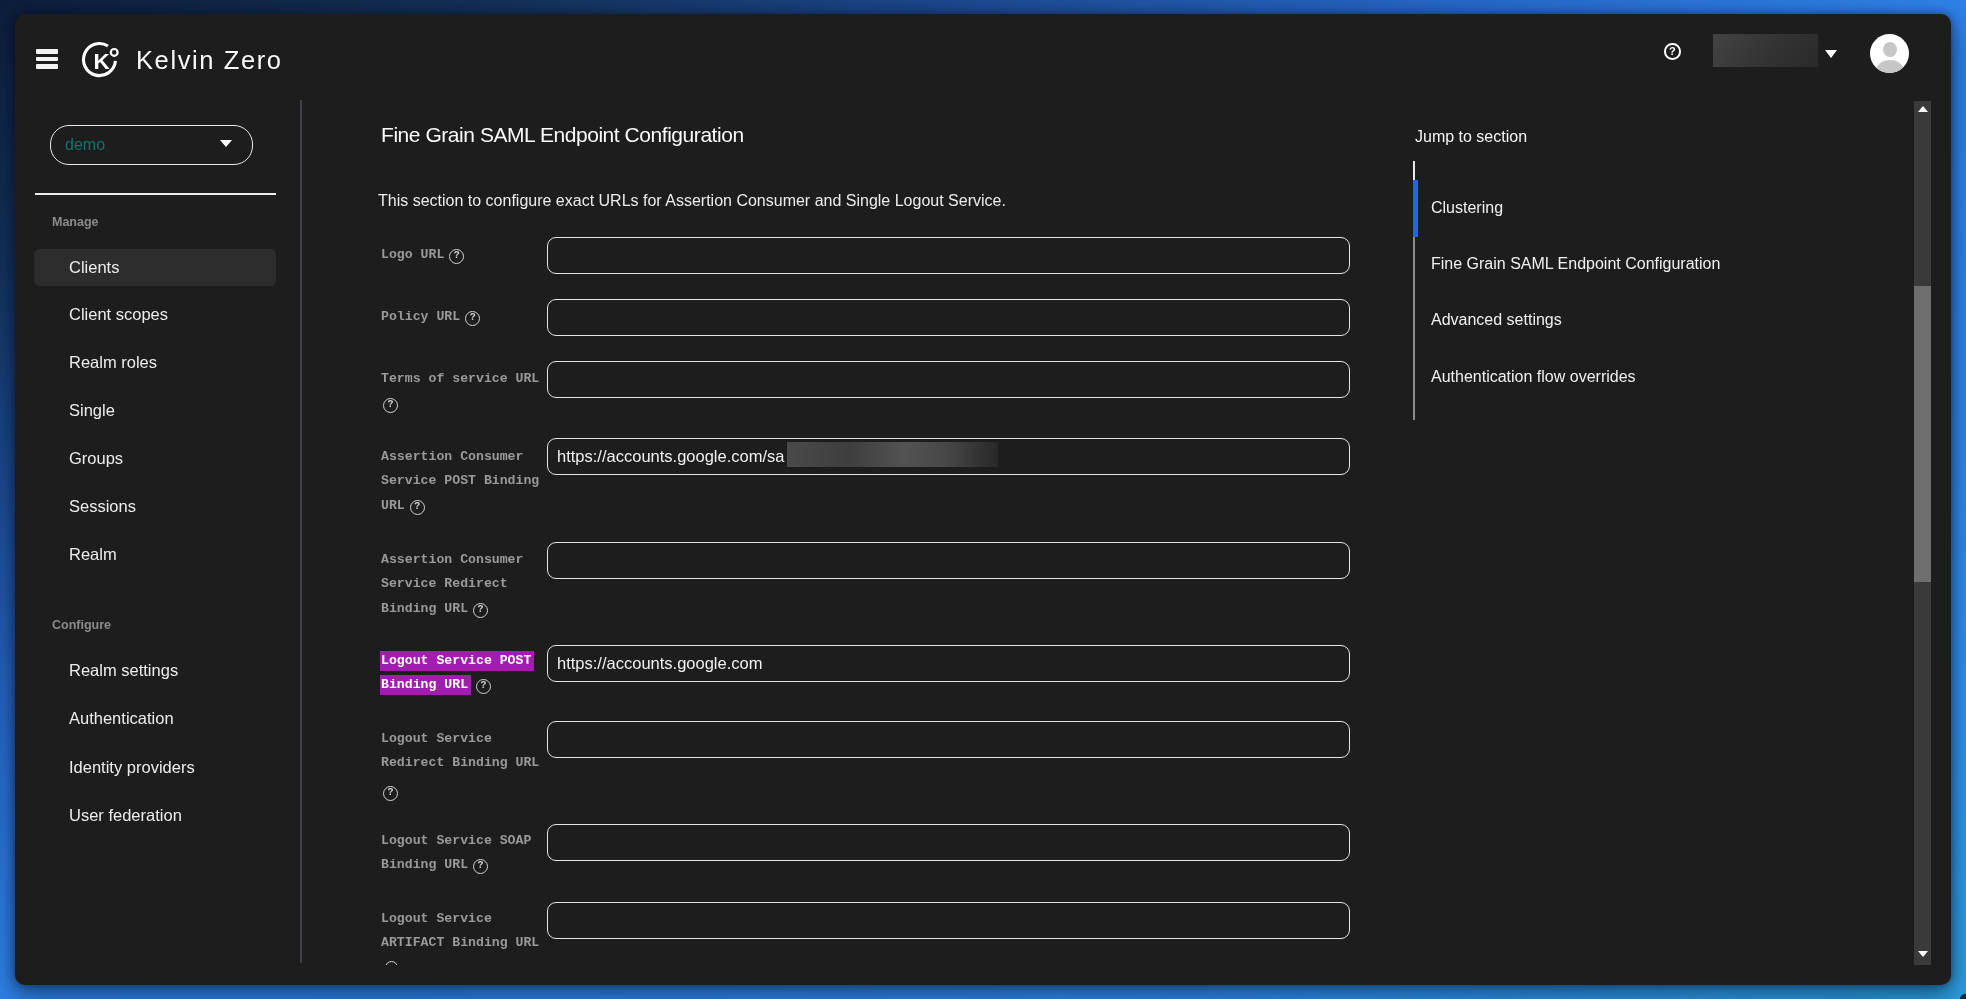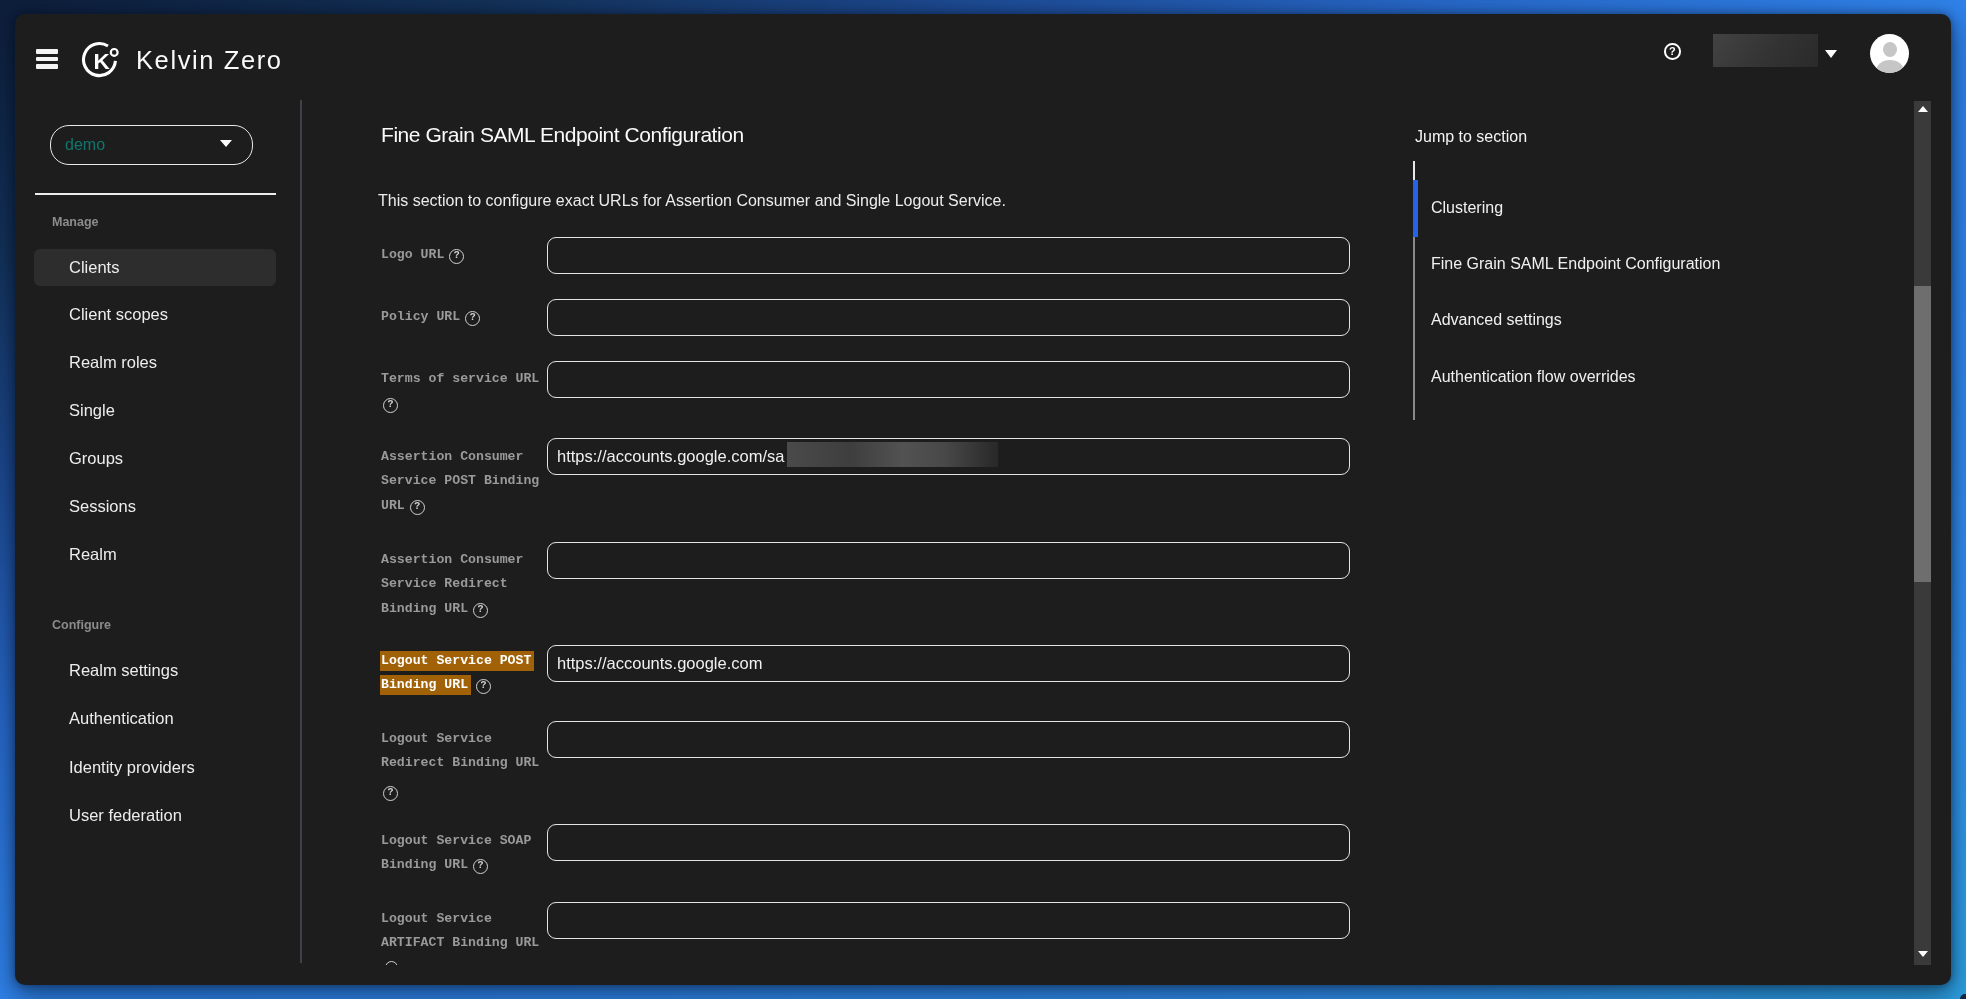--- a/index.html
+++ b/index.html
@@ -43,21 +43,21 @@
   .spill { position:absolute; left:34px; top:249px; width:242px; height:37px; background:#2d2d2e; border-radius:6px; }
   
   .h1 { position:absolute; left:381px; top:123px; font-size:21px; font-weight:500; letter-spacing:-0.45px; color:#fafafa; }
   .sub { position:absolute; left:378px; top:192px; font-size:16px; color:#ececec; }
   .flabel { position:absolute; left:381px; width:170px; font-size:13.2px; font-weight:700; color:#9a9a9a; line-height:24.4px;font-family:Liberation Mono, monospace; }
   .q { display:inline-block; width:15px; height:15px; border:1.5px solid #d2d2d2; border-radius:50%;
        color:#d2d2d2; font-size:10px; font-weight:700; text-align:center; line-height:12px; vertical-align:0px;
        margin-left:5px; letter-spacing:0; }
   .inp { position:absolute; left:547px; width:803px; height:37px; border:1.6px solid #e4e4e4; border-radius:9px;
          color:#f0f0f0; font-size:16.5px; line-height:34px; padding-left:9px; }
-  .hl { background:#a16207; color:#fff; padding:2px 3px 2.5px 1px; margin-left:-1px; }
+  .hl { background:#a21caf; color:#fff; padding:2px 3px 2.5px 1px; margin-left:-1px; }
   .redact2 { position:absolute; left:787px; top:442px; width:211px; height:25px;
              background:linear-gradient(90deg,#4a4a4a 0%,#3e3e3e 30%,#525252 55%,#484848 75%,#282828 100%); }
   
   .jh { position:absolute; left:1415px; top:128px; font-size:16px; color:#f5f5f5; }
   .jitem { position:absolute; left:1431px; font-size:16px; color:#f0f0f0; }
   .rule-w { position:absolute; left:1413px; top:161px; width:1.5px; height:19px; background:#e8e8e8; }
   .rule-b { position:absolute; left:1413px; top:180px; width:4.5px; height:57px; background:#2563eb; }
   .rule-g { position:absolute; left:1413px; top:237px; width:1.5px; height:183px; background:#8a8a8a; }
   
   .sbtrack { position:absolute; left:1914px; top:101px; width:17px; height:864px; background:#3a3a3a; }

